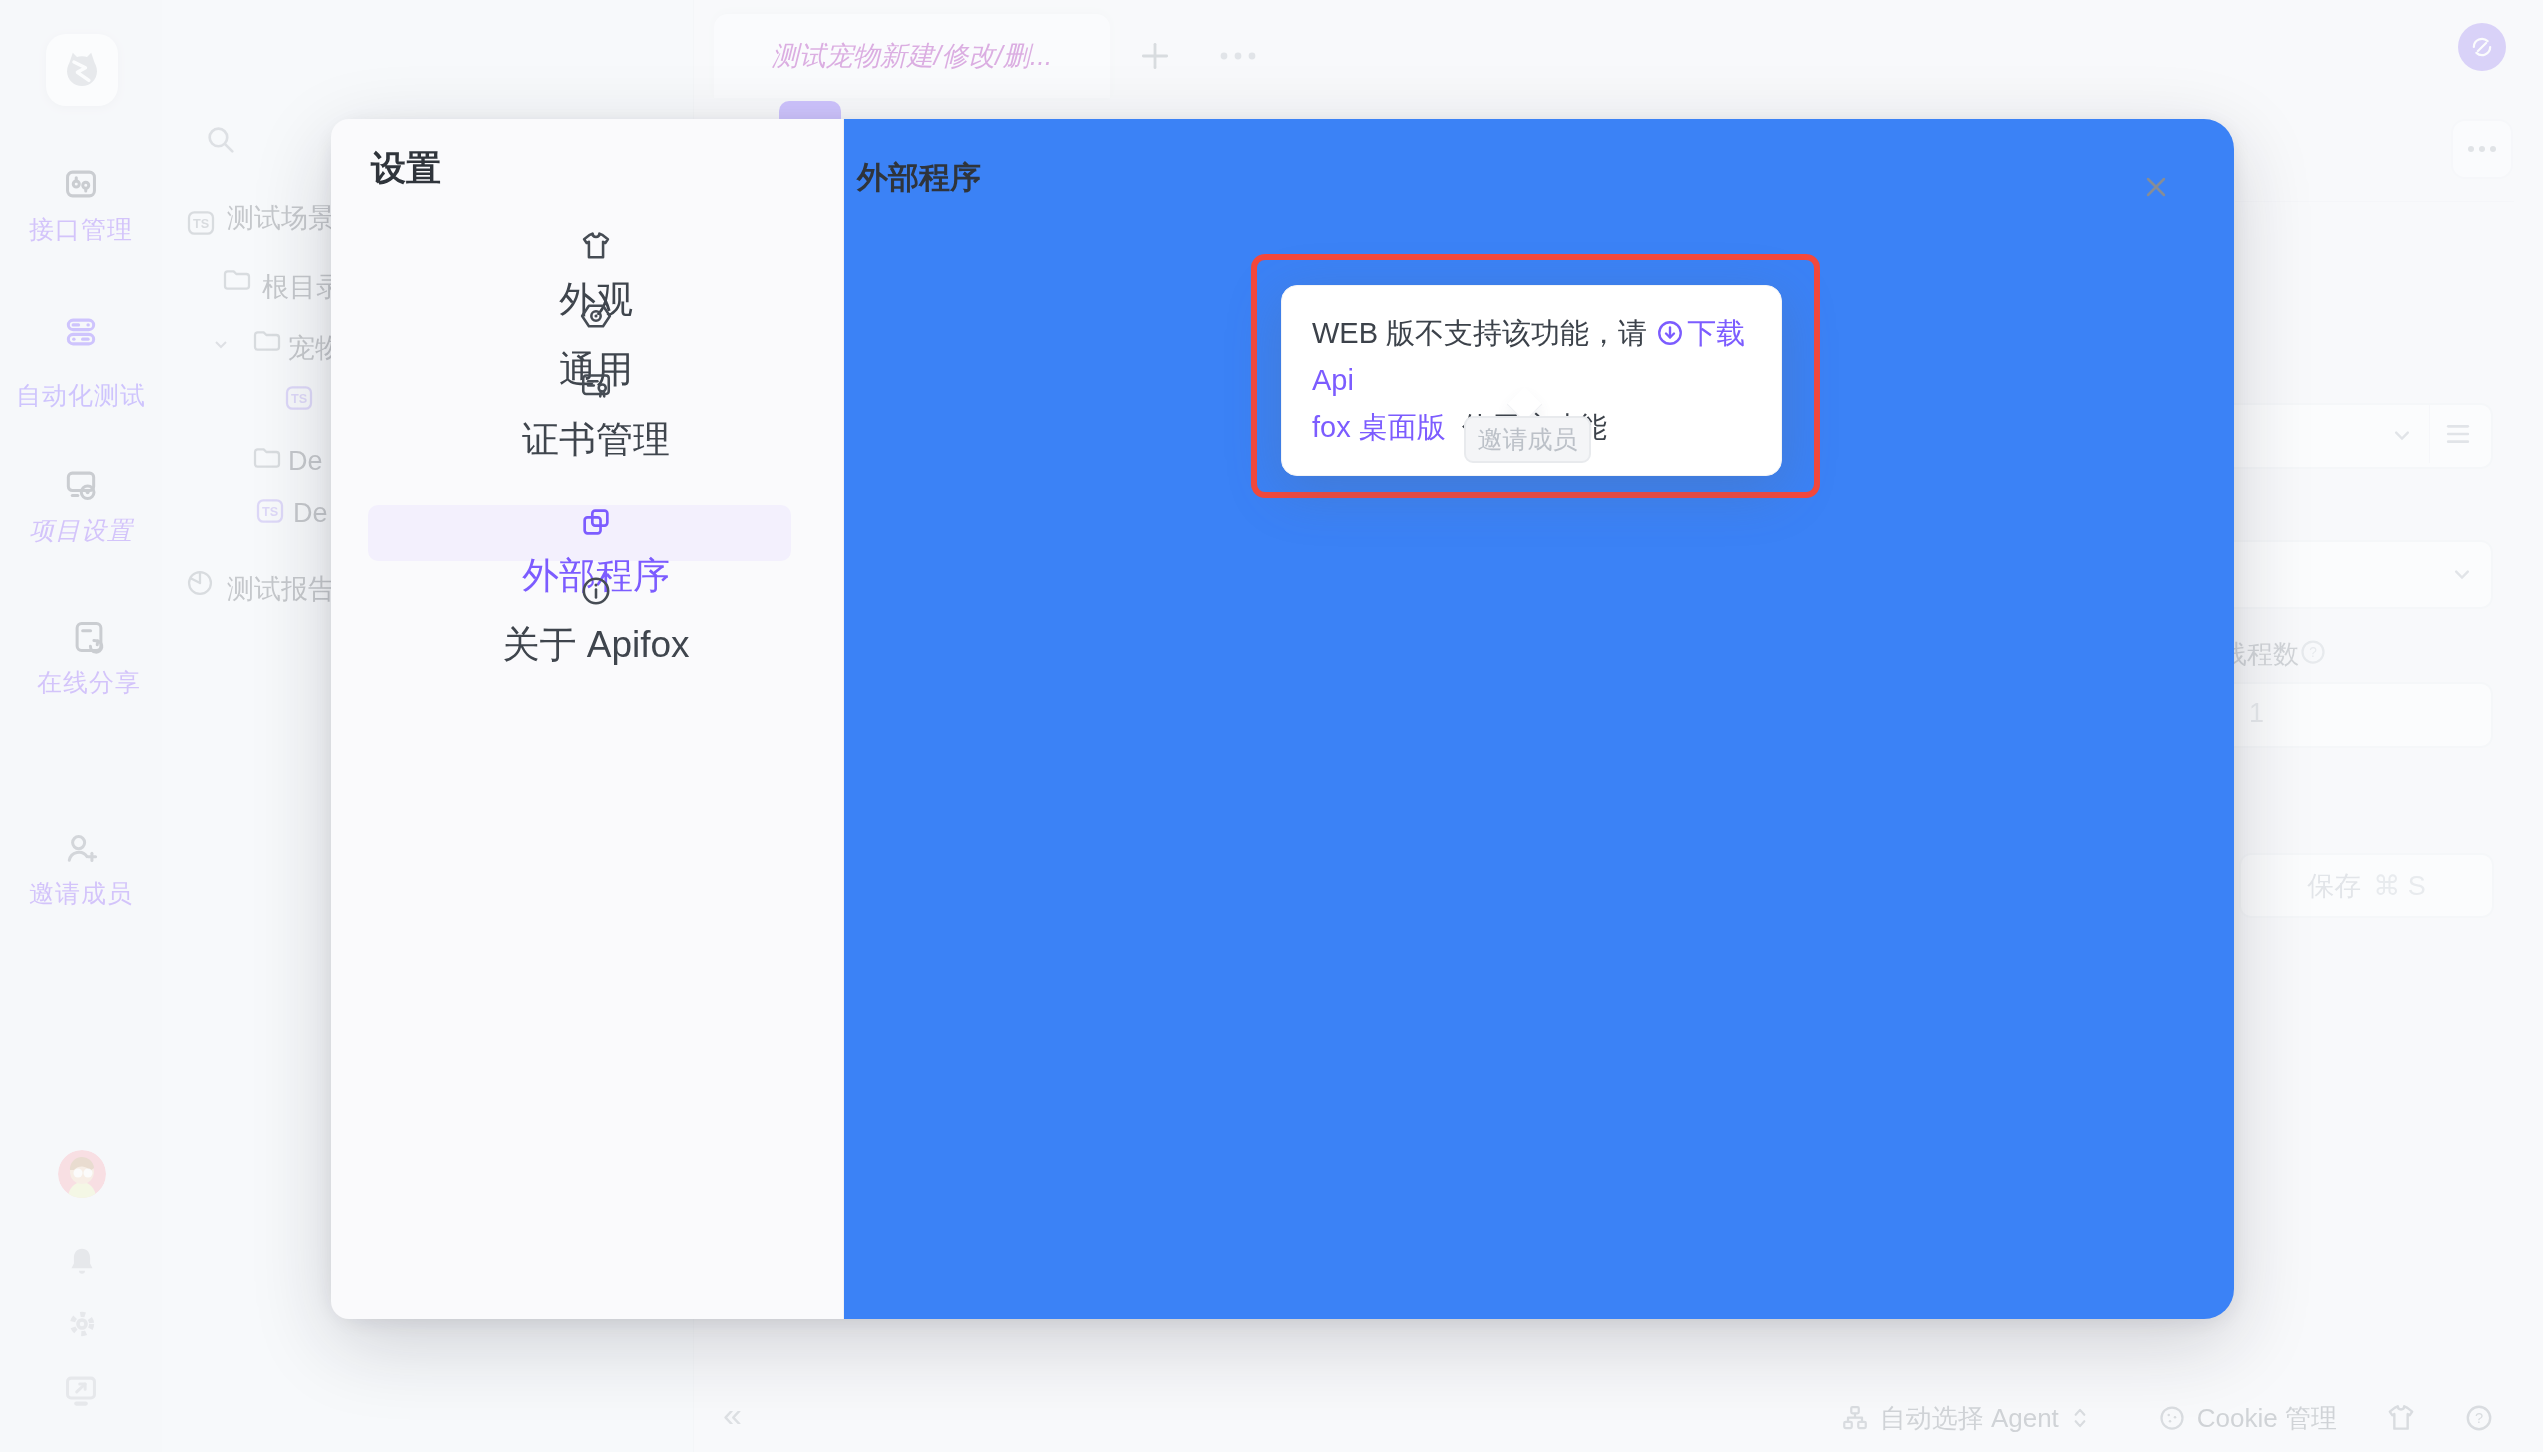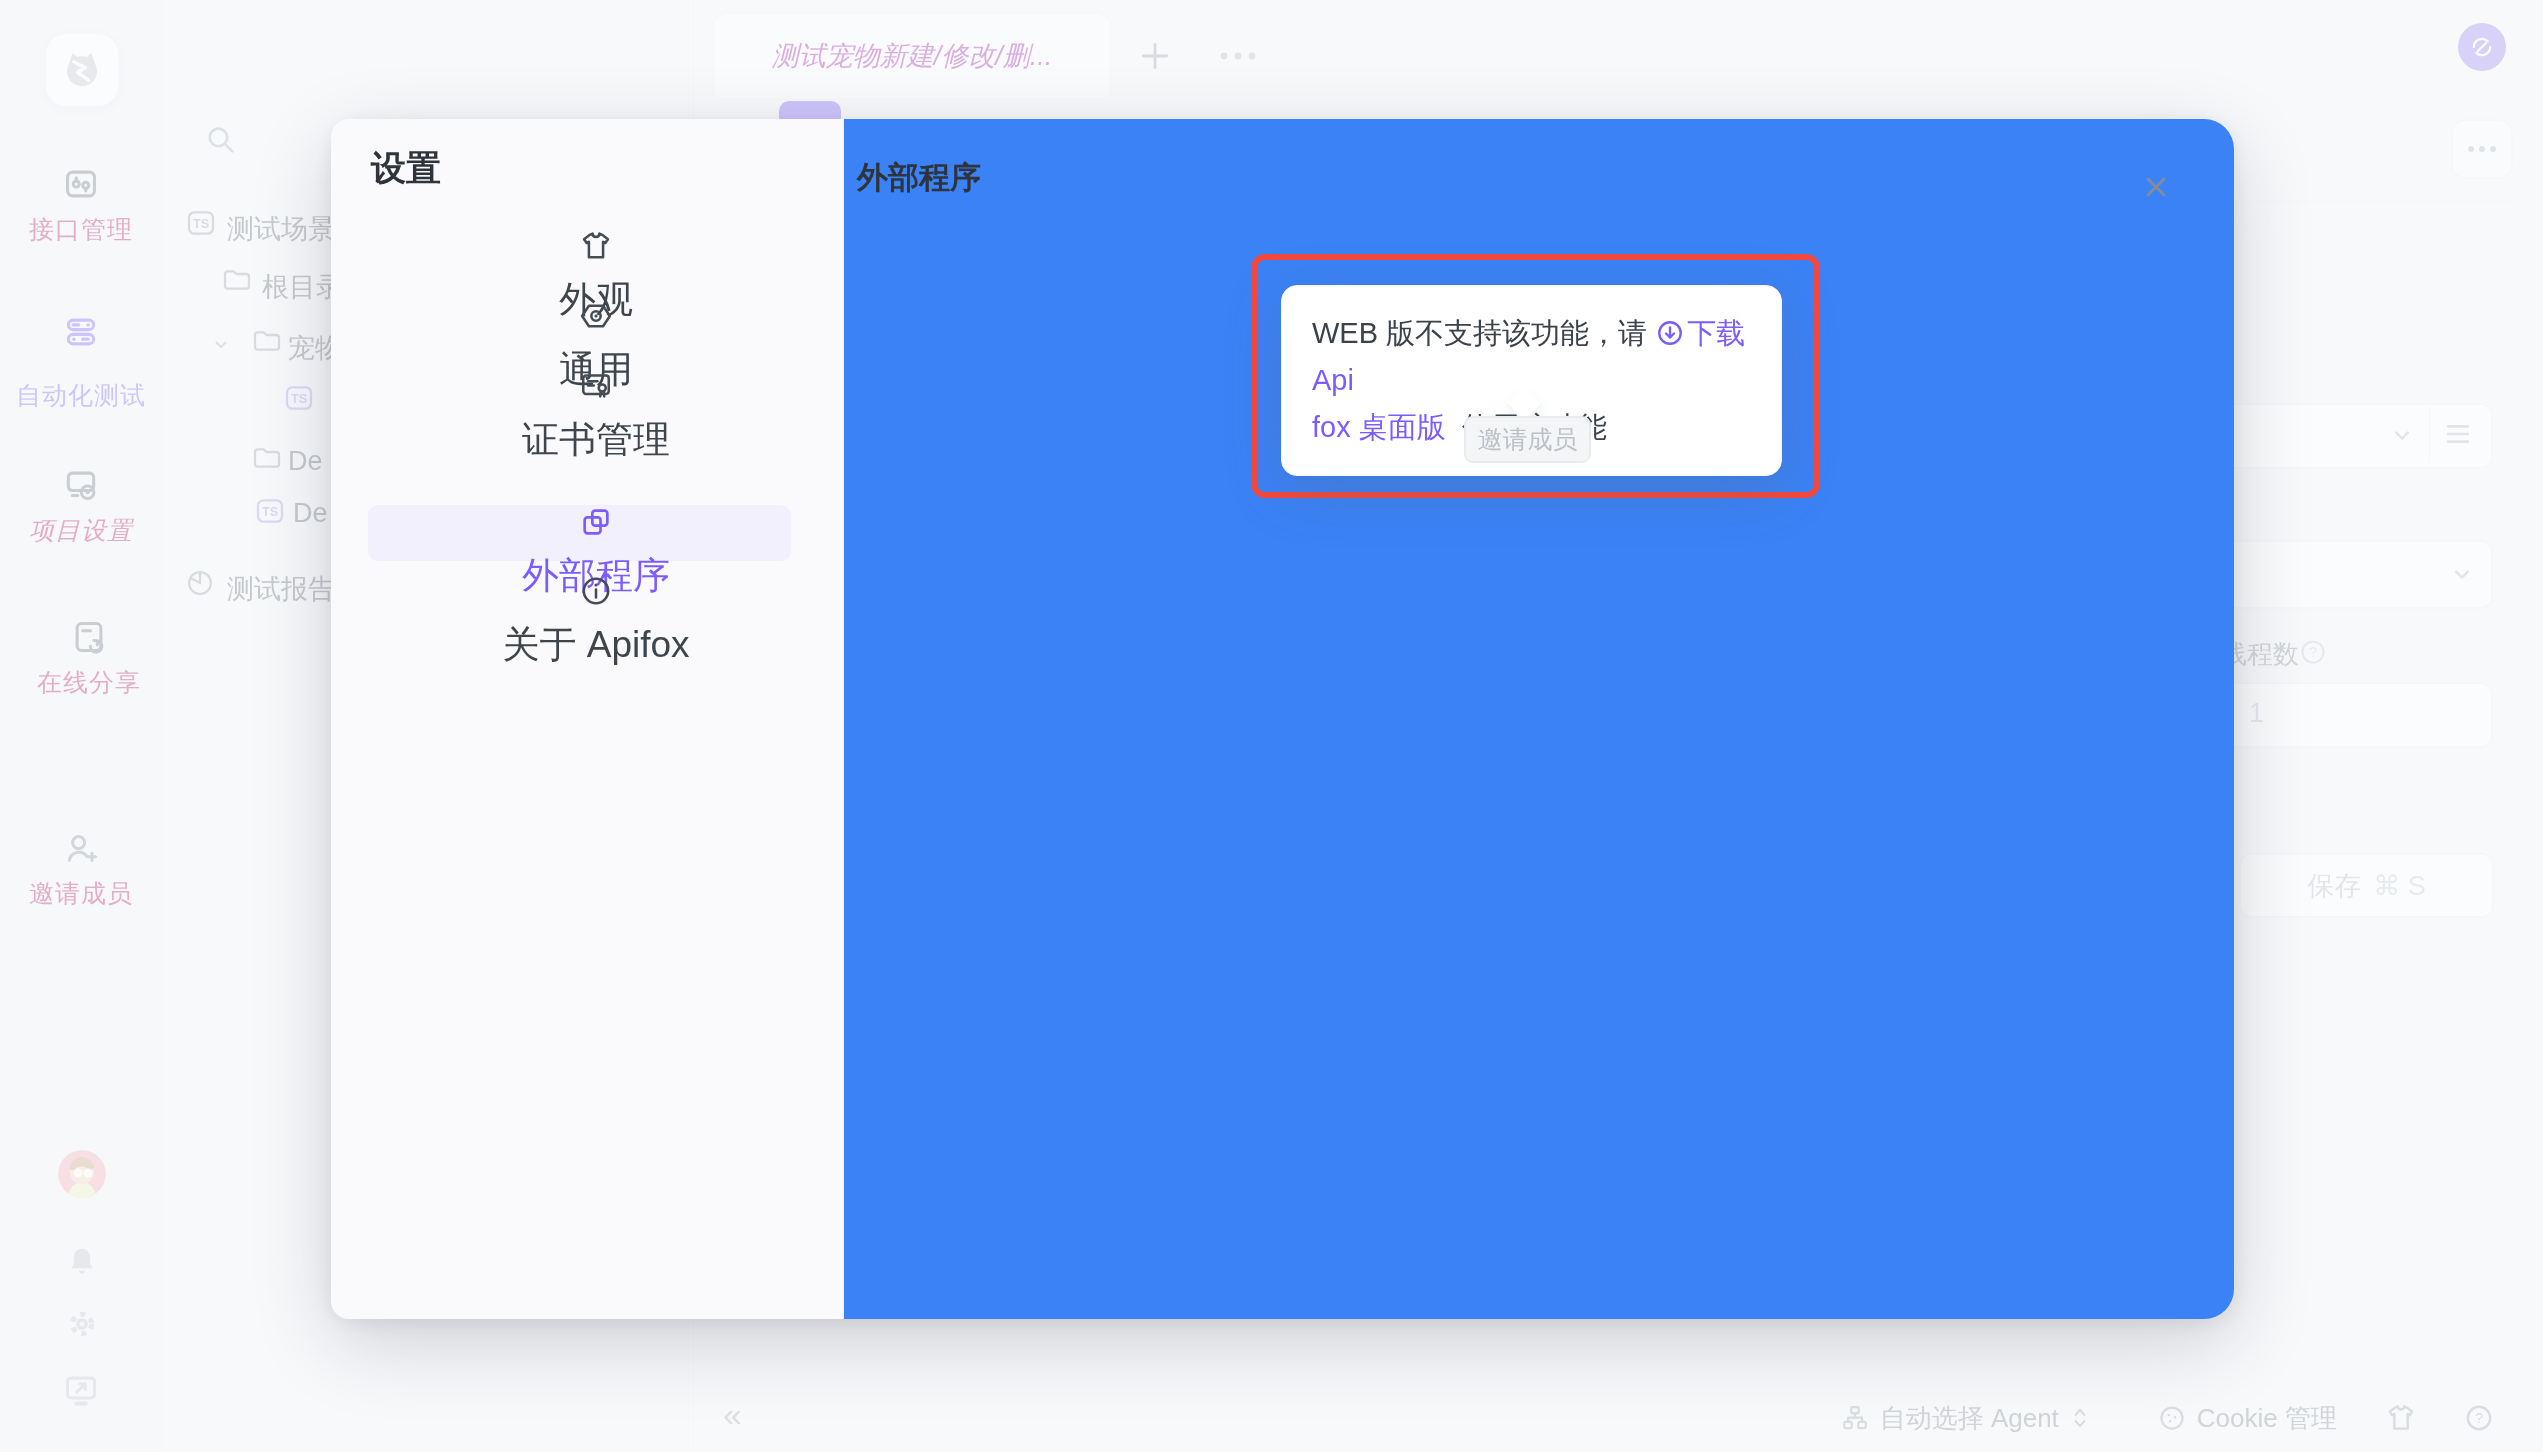--- a/index.html
+++ b/index.html
@@ -7,21 +7,21 @@
     width:2543px;height:1453px;position:relative;overflow:hidden;
     background:#f6f7f9;
     font-family:"Liberation Sans","DejaVu Sans",sans-serif;
     -webkit-font-smoothing:antialiased;
   }
   .abs{position:absolute;}
   svg{display:block;}
   
   #bg{position:absolute;inset:0;}
   .rail{position:absolute;left:0;top:0;width:162px;height:1453px;background:#f1f2f6;}
-  .rail-item{position:absolute;left:0;width:162px;display:flex;flex-direction:column;align-items:center;gap:10px;color:#be185d;}
+  .rail-item{position:absolute;left:0;width:162px;display:flex;flex-direction:column;align-items:center;gap:10px;color:#8b5cf6;}
   .rail-item .lbl{font-size:25px;letter-spacing:1px;}
   .rail-item.active{color:#7C5CFF;}
   .logo-box{position:absolute;left:46px;top:34px;width:72px;height:72px;background:#ffffff;border-radius:20px;box-shadow:0 2px 8px rgba(40,45,60,.08);display:flex;align-items:center;justify-content:center;}
   .topbar-title{position:absolute;left:257px;top:32px;font-size:33px;font-weight:600;color:#7f858d;}
   .proj-icon{position:absolute;left:202px;top:28px;width:44px;height:44px;border-radius:12px;background:linear-gradient(135deg,#cdbcf7,#b5a0f0);display:flex;align-items:center;justify-content:center;}
   .tab{position:absolute;left:714px;top:14px;width:396px;height:84px;background:#fdfdfe;border-radius:14px 14px 0 0;box-shadow:0 -2px 10px rgba(50,55,70,.05);display:flex;align-items:center;justify-content:center;}
   .tab .t{font-size:27px;font-style:italic;color:#a21caf;}
   .tree-panel{position:absolute;left:162px;top:0;width:531px;height:1453px;background:#f4f5f8;border-right:1px solid #ebedf1;}
   .tree-label{font-size:27px;color:#62686f;position:absolute;white-space:nowrap;}
   .sel-row{position:absolute;left:180px;top:369px;width:350px;height:56px;background:#fbfbfd;border-radius:12px;box-shadow:0 1px 4px rgba(60,65,80,.05);}
@@ -218,21 +218,21 @@
           <line x1="14.9" y1="14.9" x2="20" y2="20"></line>
         </svg>
     </div>
 
     <div class="abs" style="left:23px;top:207px;">
       <svg width="32" height="32" viewBox="0 0 24 24" fill="none" stroke="#9aa0a8" stroke-width="1.7">
           <rect x="3" y="4" width="18" height="16" rx="4"></rect>
           <text x="12" y="16" font-size="9.5" font-weight="bold" fill="#9aa0a8" stroke="none" text-anchor="middle">TS</text>
         </svg>
     </div>
-    <div class="tree-label" style="left:65px;top:211px;">测试场景</div>
+    <div class="tree-label" style="left:65px;top:200px;">测试场景</div>
 
     <div class="abs" style="left:59px;top:264px;">
       <svg width="32" height="32" viewBox="0 0 24 24" fill="none" stroke="#9aa0a8" stroke-width="1.7" stroke-linejoin="round">
           <path d="M3,7.5 a2,2 0 0 1 2,-2 h4.5 l2,2 H19 a2,2 0 0 1 2,2 v7 a2,2 0 0 1 -2,2 H5 a2,2 0 0 1 -2,-2 Z"></path>
         </svg>
     </div>
     <div class="tree-label" style="left:100px;top:269px;">根目录</div>
 
     <div class="abs" style="left:47px;top:332px;">
       <svg width="24" height="24" viewBox="0 0 24 24" fill="none" stroke="#a8aeb6" stroke-width="2">

